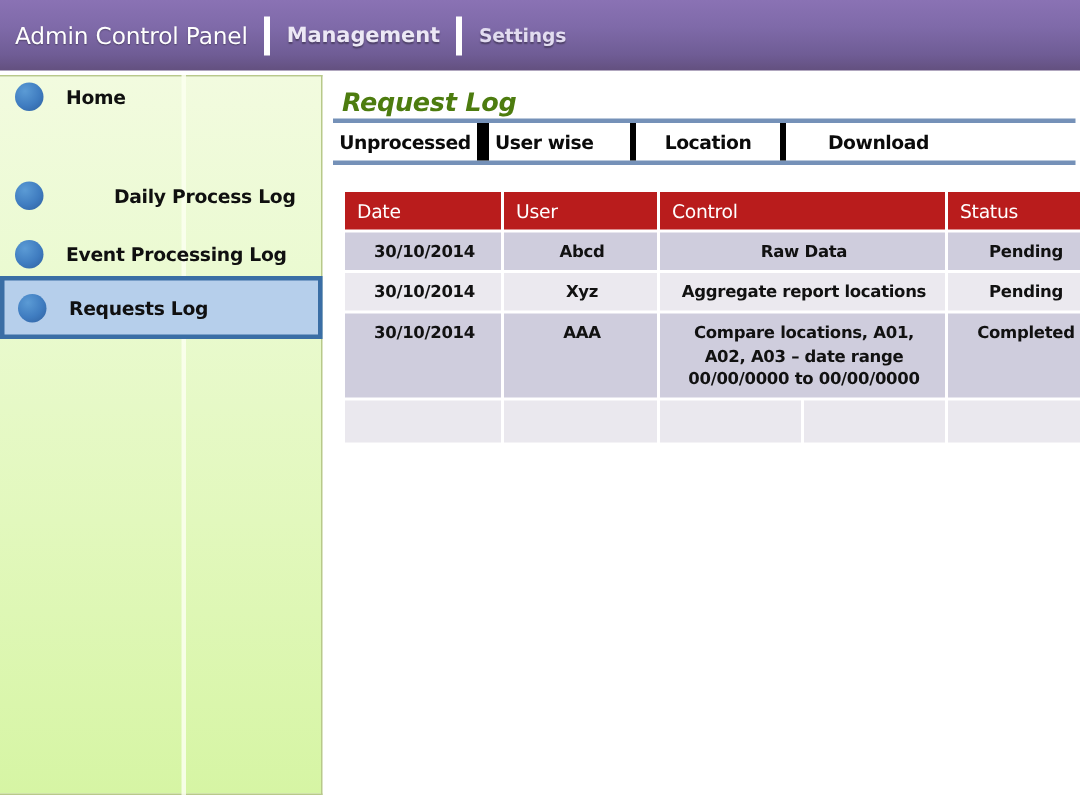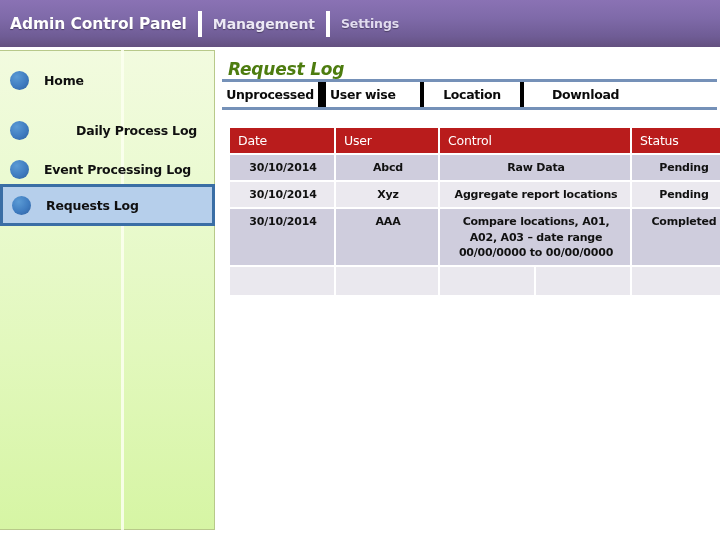--- a/index.html
+++ b/index.html
@@ -28,21 +28,21 @@
     box-sizing: border-box;
     padding-left: 10px;
   }
   #top-header .nav-label {
     color: #ffffff;
     white-space: nowrap;
     text-shadow: 0 1px 1px rgba(0,0,0,0.35);
   }
   .nav-primary {
     font-size: 15.5px;
-    font-weight: bold;
+    font-weight: normal;
     letter-spacing: -0.1px;
   }
   .nav-secondary {
     font-size: 14px;
     font-weight: bold;
     color: #ece8f5 !important;
     letter-spacing: -0.1px;
   }
   .nav-tertiary {
     font-size: 12.5px;
@@ -209,21 +209,21 @@
   <span class="nav-label nav-primary">Admin Control Panel</span>
   <span class="nav-sep"></span>
   <span class="nav-label nav-secondary">Management</span>
   <span class="nav-sep"></span>
   <span class="nav-label nav-tertiary">Settings</span>
 </div>
 
 <div id="sidebar"></div>
 <div id="sidebar-divider"></div>
 
-<div class="side-item" style="top: 62px;">
+<div class="side-item" style="top: 46px;">
   <span class="side-bullet"></span>
   <span class="side-label">Home</span>
 </div>
 <div class="side-item" style="top: 112px; gap: 32px;">
   <span class="side-bullet"></span>
   <span class="side-label">Daily Process Log</span>
 </div>
 <div class="side-item" style="top: 151px;">
   <span class="side-bullet"></span>
   <span class="side-label">Event Processing Log</span>

